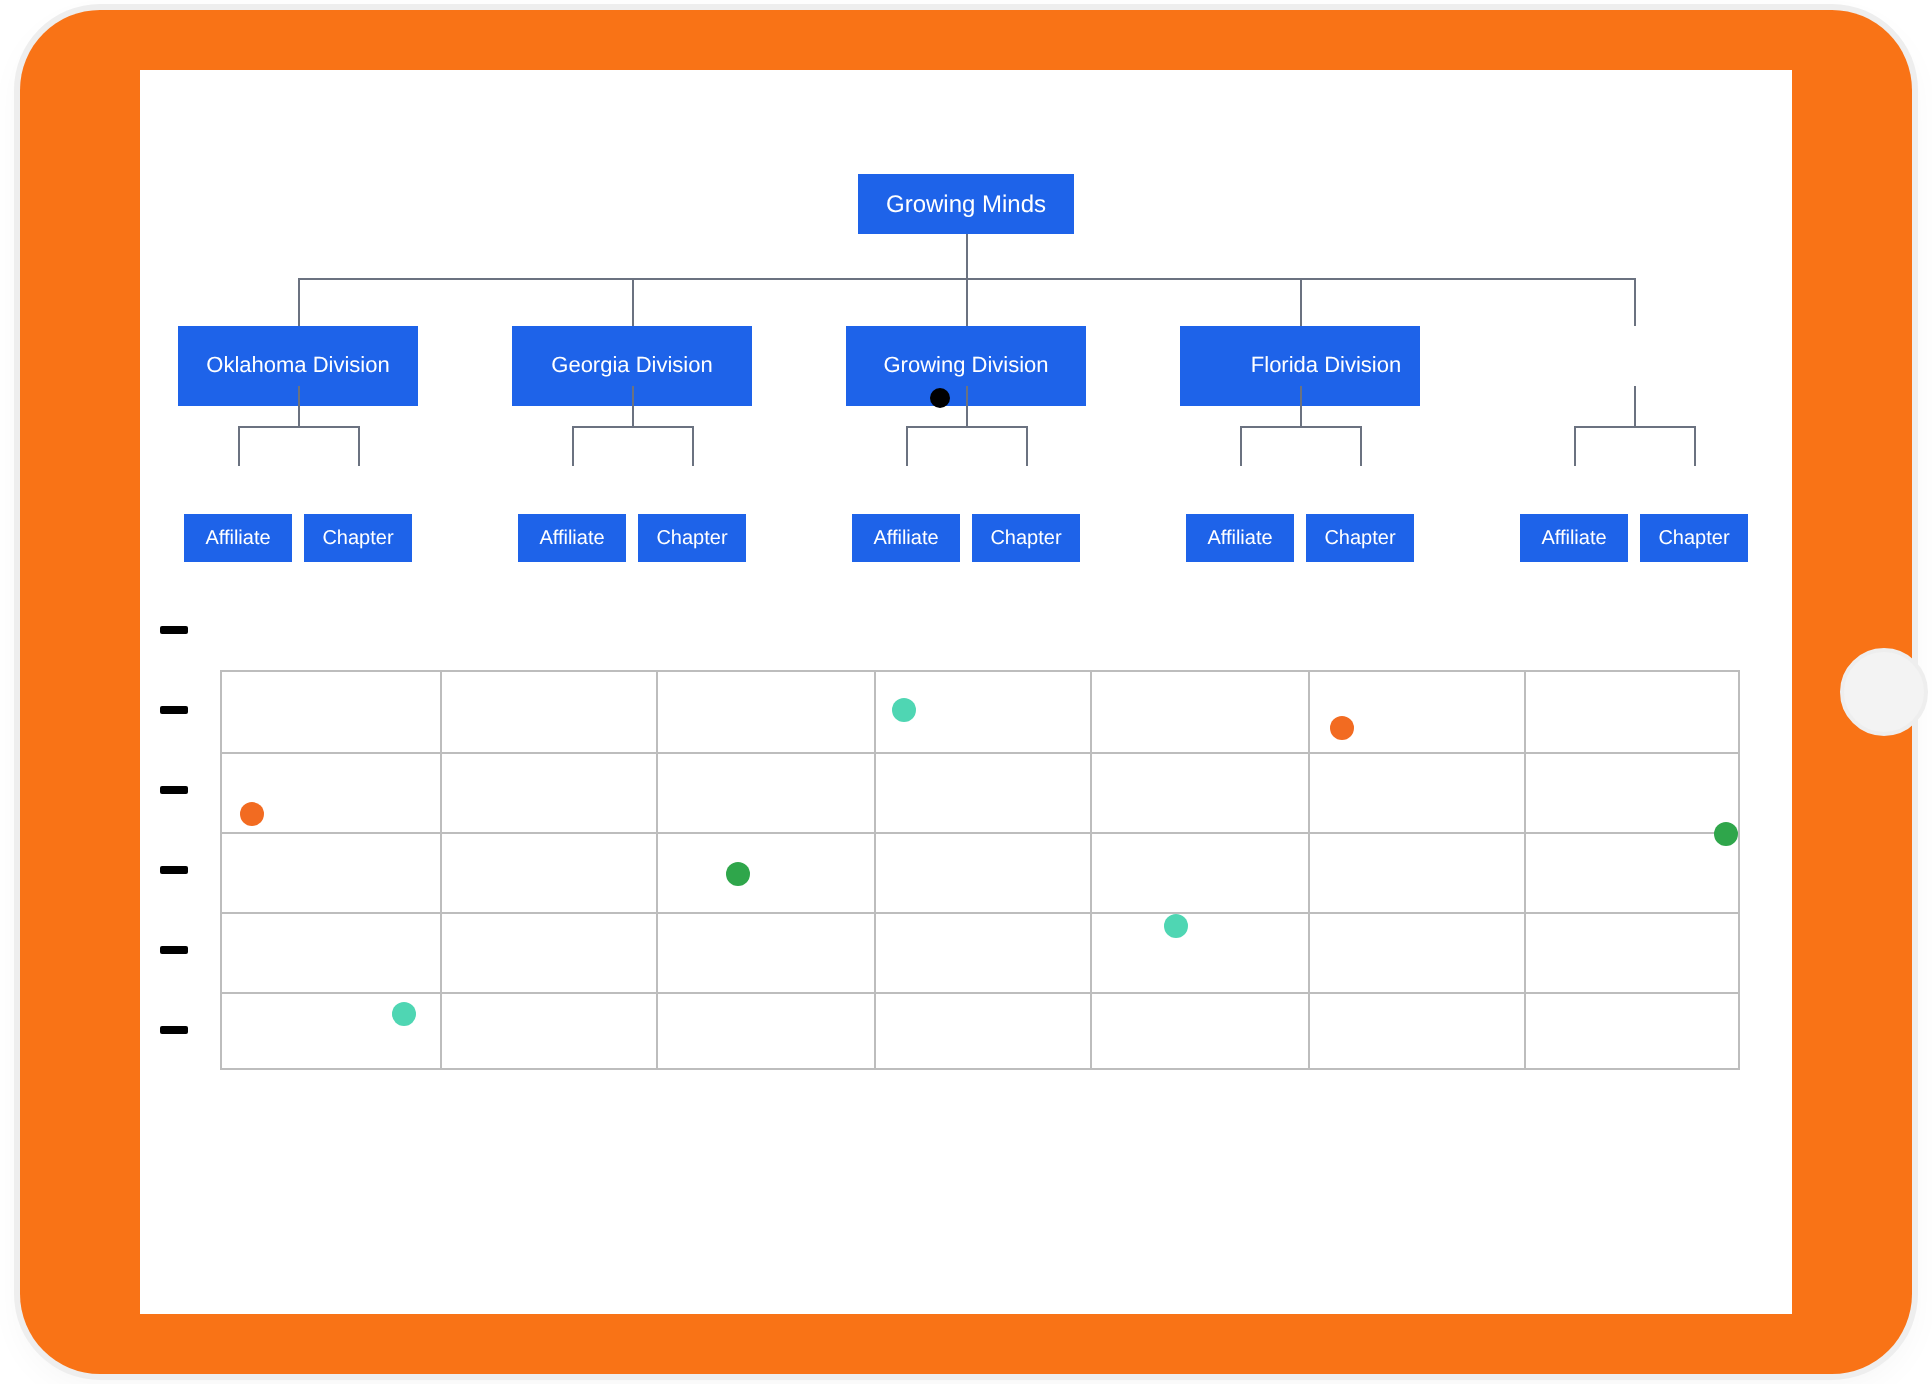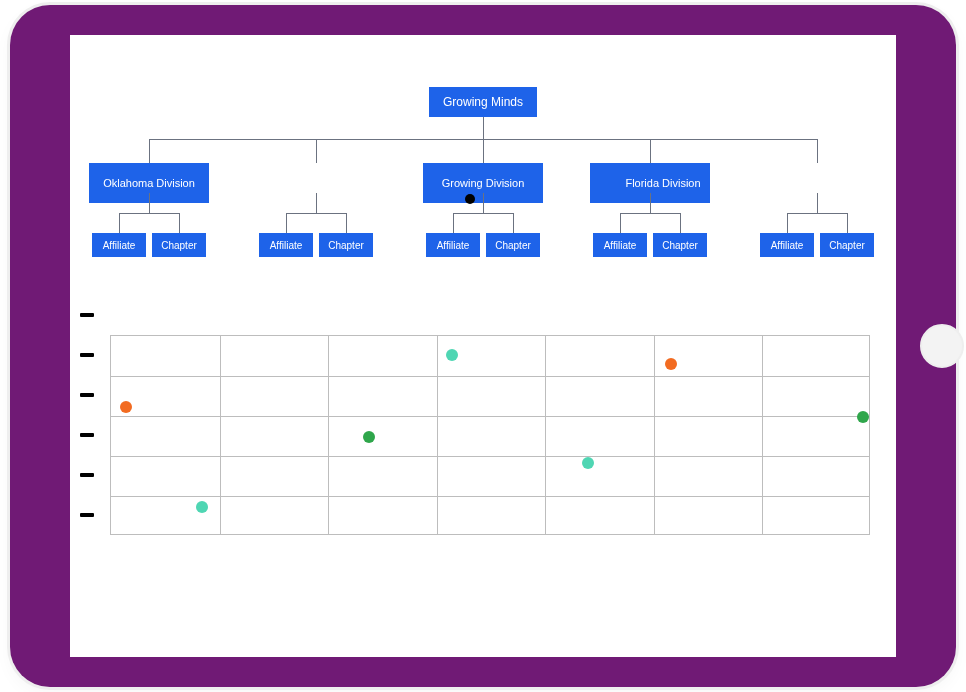--- a/index.html
+++ b/index.html
@@ -12,21 +12,21 @@
     overflow: hidden;
   }
   
   .tablet-frame {
     position: absolute;
     left: 10px;
     top: 5px;
     width: 946px;
     height: 682px;
     border-radius: 40px;
-    background: #701a75;
+    background: #f97316;
     box-shadow: 0 0 0 3px #eee, 0 6px 18px rgba(0,0,0,0.04);
   }
   .home-button {
     position: absolute;
     right: -8px;
     top: 50%;
     transform: translateY(-50%);
     width: 44px;
     height: 44px;
     border-radius: 50%;
@@ -54,21 +54,21 @@
     color: #fff;
     font-size: 11px;
     display: flex;
     align-items: center;
     justify-content: center;
     white-space: nowrap;
     padding: 6px 10px;
   }
   .node.root { width: 108px; height: 30px; font-size: 12px; }
   .node.division { width: 120px; height: 40px; }
-  .node.leaf { width: 54px; height: 24px; font-size: 10px; padding: 4px; }
+  .node.leaf { width: 54px; height: 24px; font-size: 10px; padding: 4px; margin-top: 24px; }
   .connector {
     position: absolute;
     background: #6b7280;
   }
   .black-dot {
     position: absolute;
     width: 10px; height: 10px;
     background: #000;
     border-radius: 50%;
   }
@@ -140,20 +140,23 @@
       <div class="connector" style="left:49px; top:178px; width:1px; height:20px;"></div>
       <div class="connector" style="left:109px; top:178px; width:1px; height:20px;"></div>
       <div class="node leaf" style="left:22px; top:198px;">
         <span>Affiliate</span>
       </div>
       <div class="node leaf" style="left:82px; top:198px;">
         <span>Chapter</span>
       </div>
 
       <div class="connector" style="left:246px; top:104px; width:1px; height:24px;"></div>
+      <div class="node division" style="left:186px; top:128px;">
+        <span>Georgia Division</span>
+      </div>
       <div class="connector" style="left:246px; top:158px; width:1px; height:20px;"></div>
       <div class="connector" style="left:216px; top:178px; width:61px; height:1px;"></div>
       <div class="connector" style="left:216px; top:178px; width:1px; height:20px;"></div>
       <div class="connector" style="left:276px; top:178px; width:1px; height:20px;"></div>
       <div class="node leaf" style="left:189px; top:198px;">
         <span>Affiliate</span>
       </div>
       <div class="node leaf" style="left:249px; top:198px;">
         <span>Chapter</span>
       </div>

